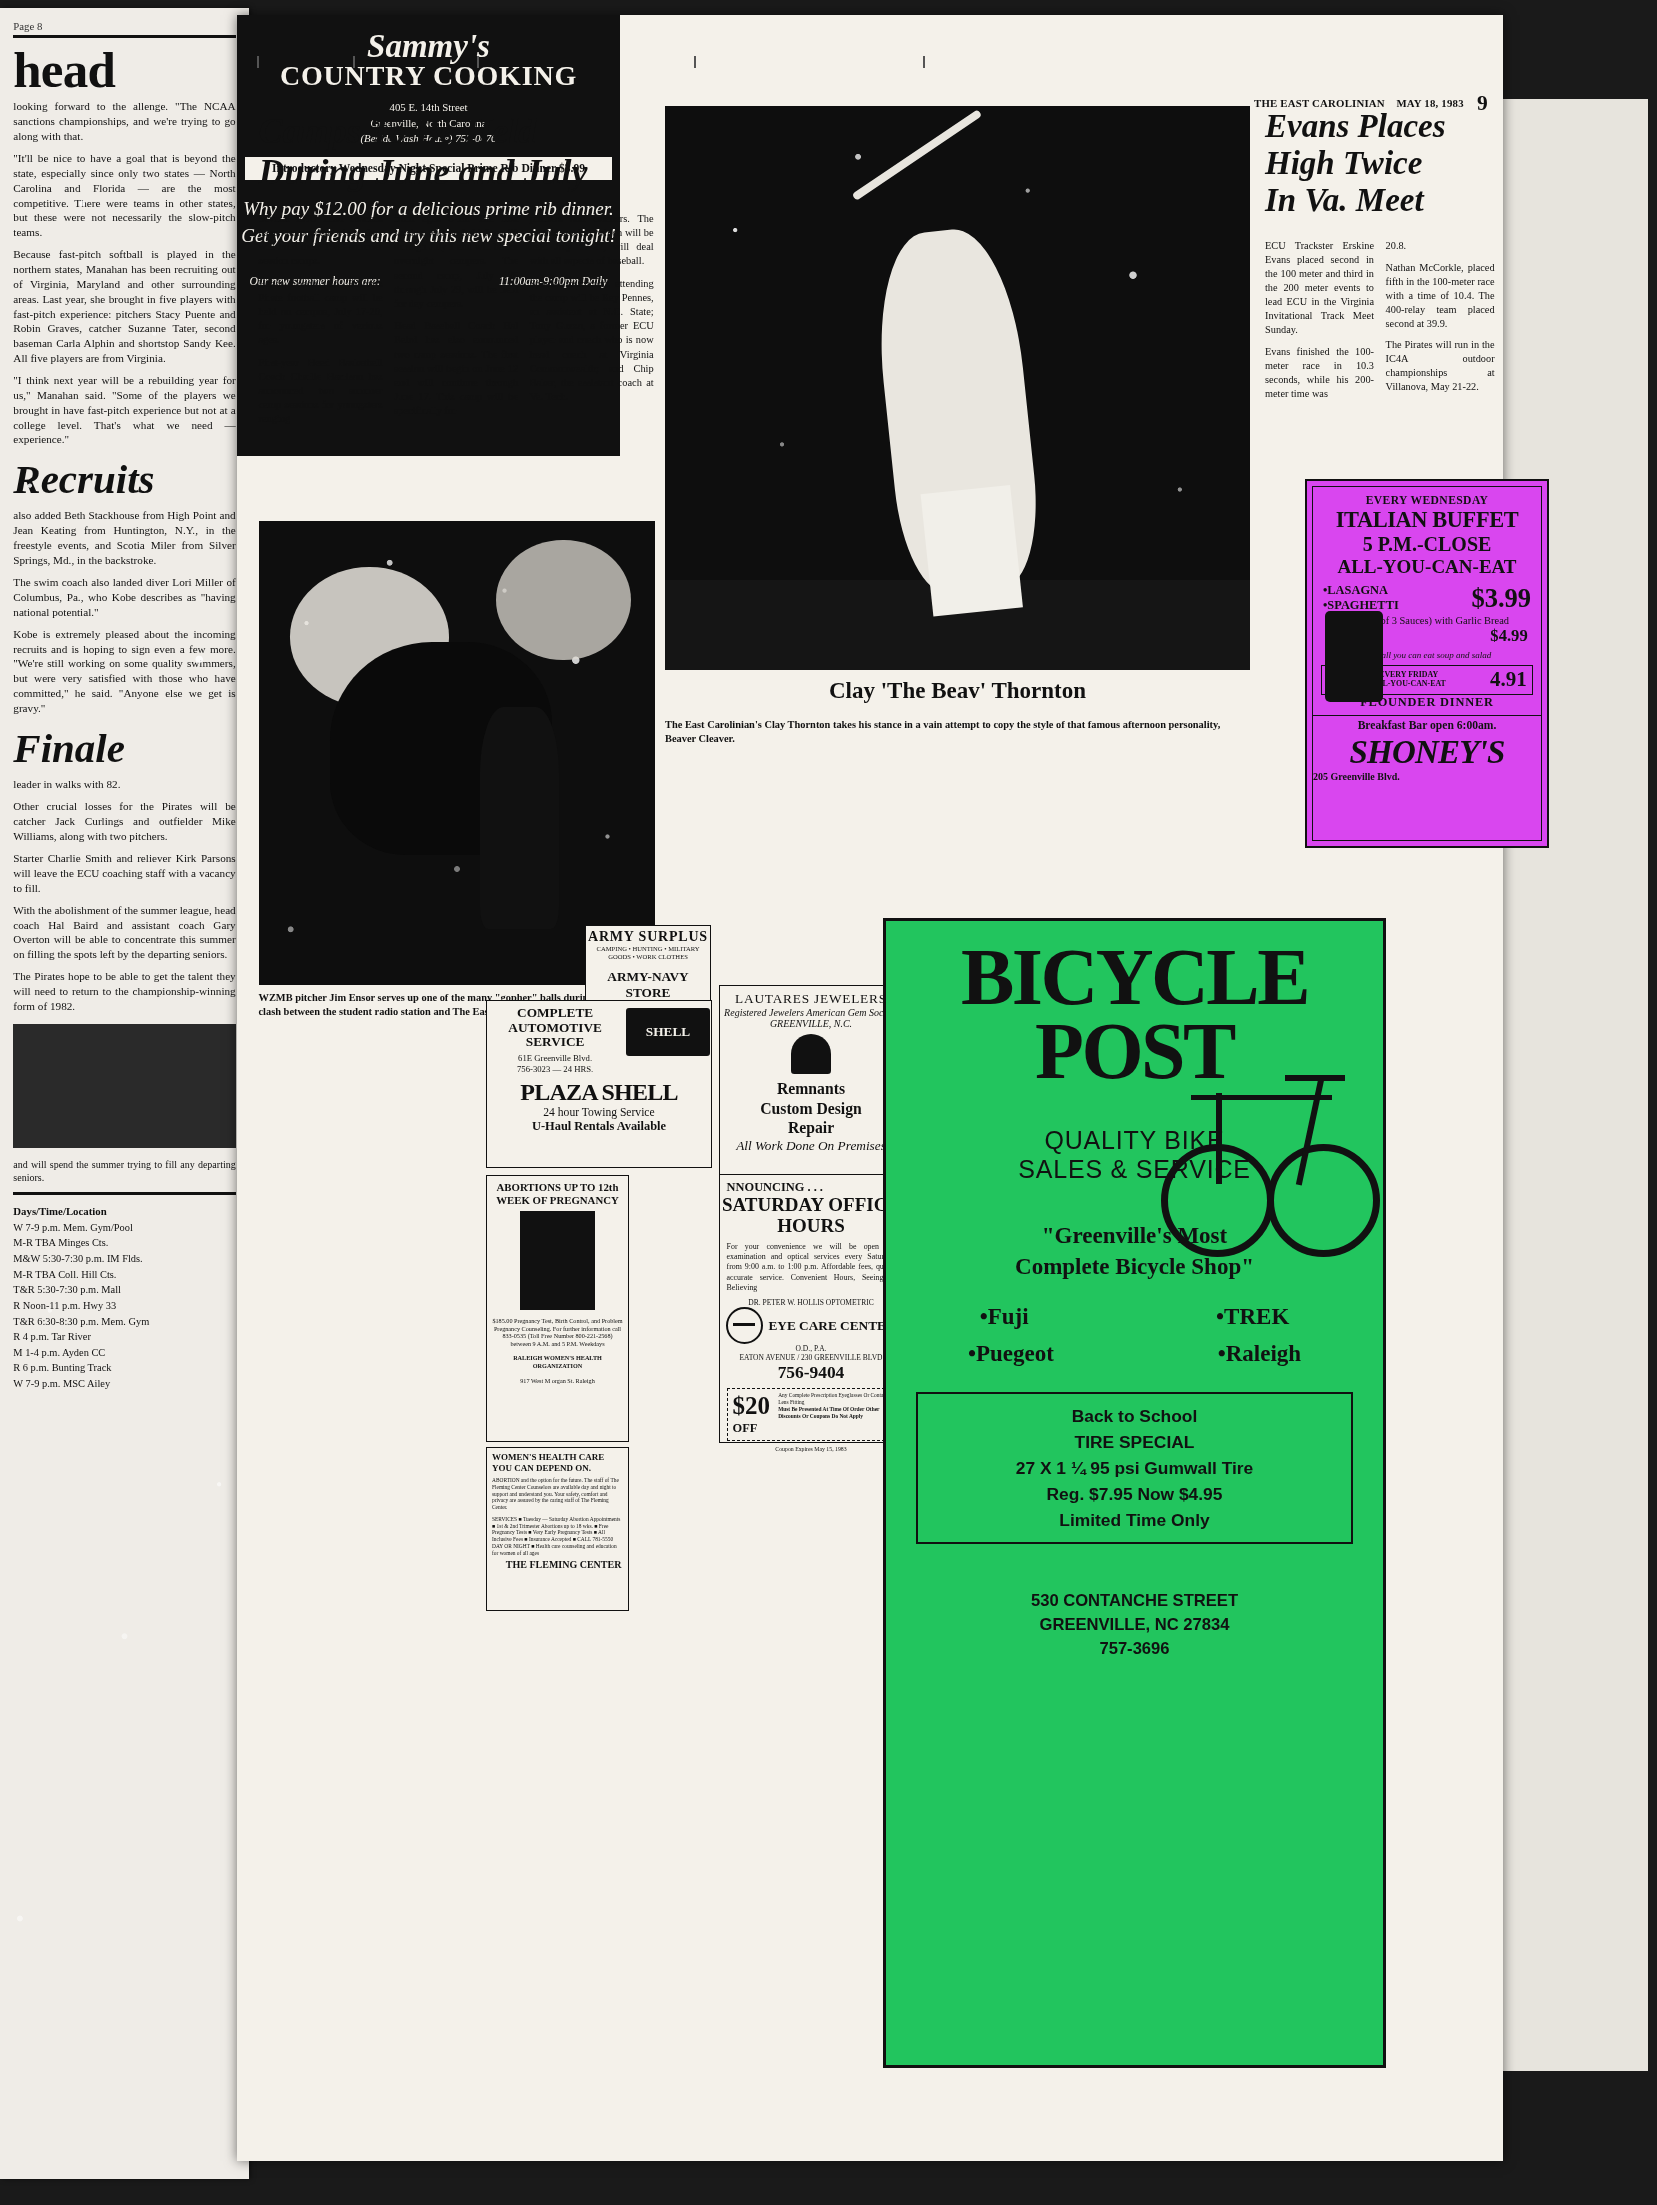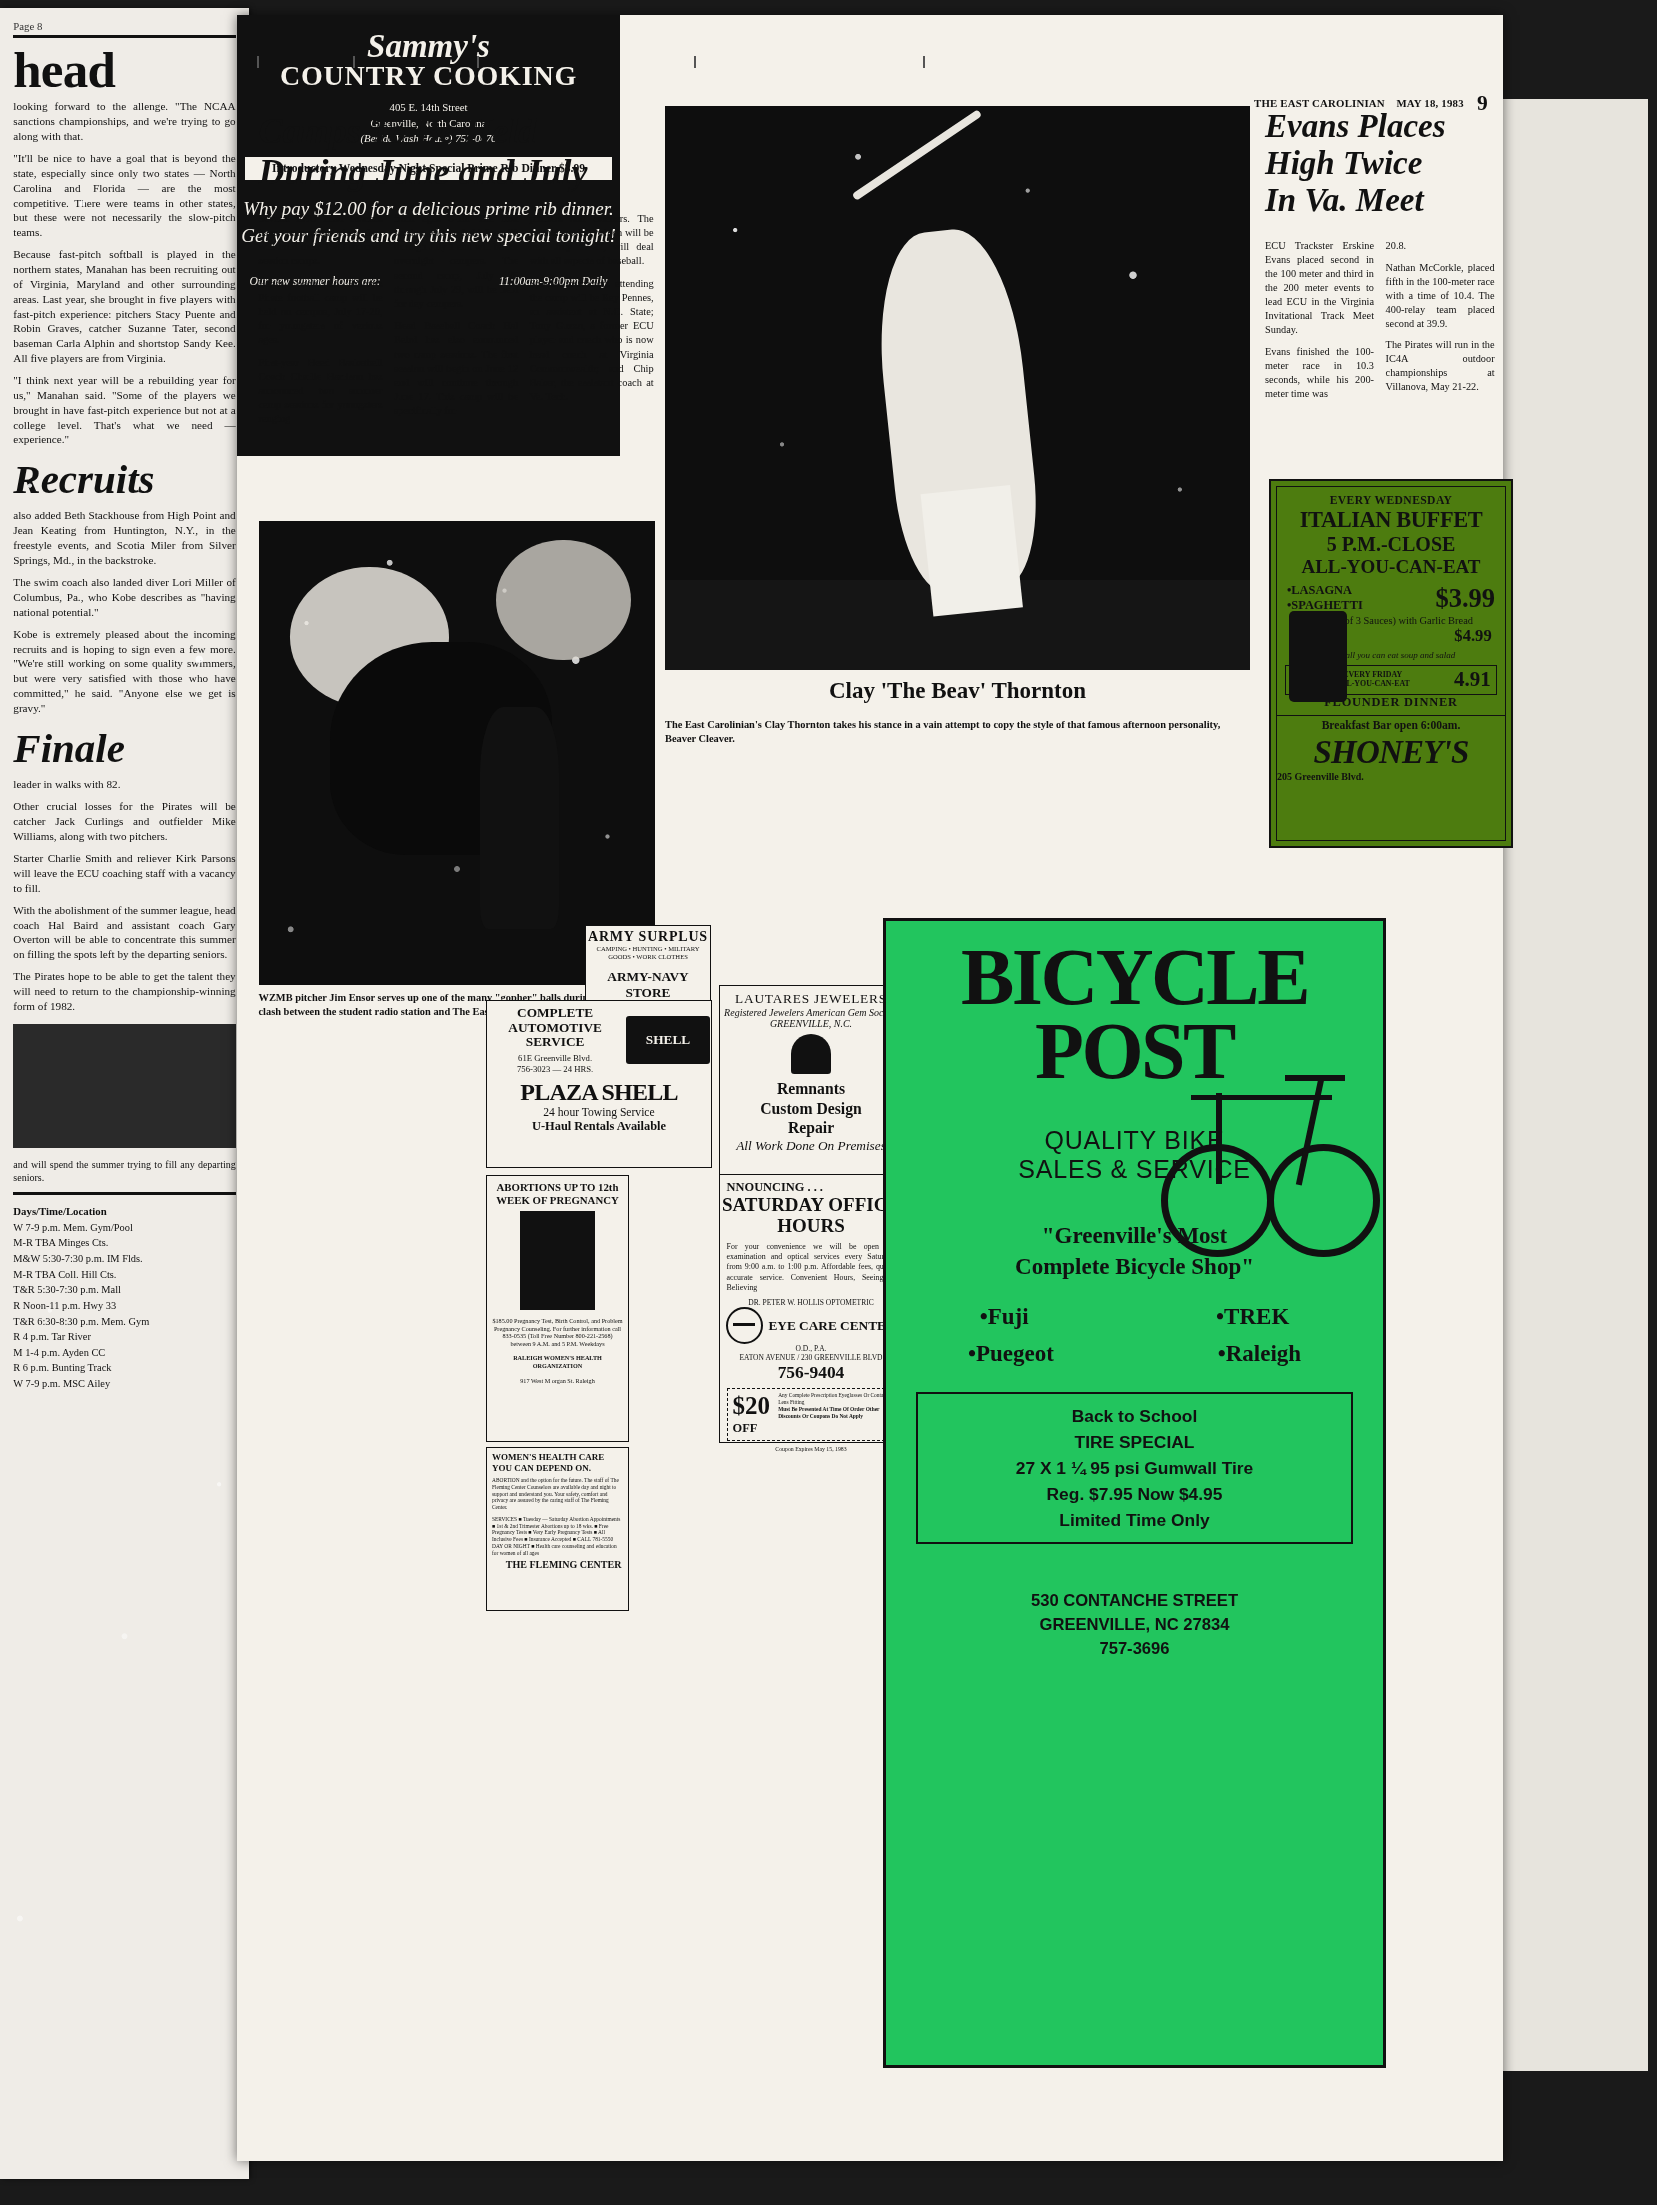--- a/index.html
+++ b/index.html
@@ -73,21 +73,21 @@
   .batter .legs{position:absolute;left:18%;bottom:-6%;width:64%;height:34%;background:#f1efe9;}
   .bat{position:absolute;left:30%;top:8%;width:26%;height:8.3px;background:#e8e5de;transform:rotate(-34deg);border-radius:4.1px;}
   .ground{position:absolute;left:0;bottom:0;width:100%;height:16%;background:#151515;}
 
   .horse{position:absolute;left:18%;top:26%;width:56%;height:46%;background:#0a0a0a;border-radius:46% 38% 30% 34%;}
   .blob1{position:absolute;left:8%;top:10%;width:40%;height:30%;background:#e7e4dd;border-radius:50%;opacity:.85;}
   .blob2{position:absolute;right:6%;top:4%;width:34%;height:26%;background:#ddd9d1;border-radius:50%;opacity:.75;}
   .person{position:absolute;left:56%;top:40%;width:20%;height:48%;background:#111;border-radius:30% 30% 10% 10%;}
 
   
-  .shoneys{position:absolute;left:1032px;top:464px;width:240px;height:365px;background:#4d7c0f;
+  .shoneys{position:absolute;left:1068px;top:464px;width:240px;height:365px;background:#d946ef;
            border:2.5px solid #111;}
   .shoneys .inner{position:absolute;inset:5px;border:1.7px solid #111;}
   .sh-wed{text-align:center;font-size:11.6px;font-weight:bold;letter-spacing:0.4px;margin-top:6.6px;}
   .sh-buf{text-align:center;font-size:22.4px;font-weight:bold;font-family:"Liberation Serif",serif;letter-spacing:-0.4px;}
   .sh-5{text-align:center;font-size:20px;font-weight:bold;}
   .sh-all{text-align:center;font-size:19px;font-weight:bold;}
   .sh-row{display:flex;align-items:center;padding:0 10px;margin-top:5px;}
   .sh-items{font-size:12.4px;font-weight:bold;line-height:1.25;}
   .sh-price{margin-left:auto;font-size:26.5px;font-weight:bold;}
   .sh-sub{text-align:center;font-size:10.4px;margin-top:1.7px;}
@@ -110,21 +110,21 @@
   .army .t1{font-size:14px;font-weight:bold;letter-spacing:0.8px;text-align:center;margin-top:3.3px;}
   .army .t2{font-size:6.6px;text-align:center;line-height:1.2;}
   .army .t3{font-size:13.3px;font-weight:bold;text-align:center;margin-top:8.3px;}
   .army .t4{font-size:8.3px;text-align:center;}
 
   .shell{left:249px;top:985px;width:224px;height:166px;}
   .shell .l{float:left;width:123px;padding:5px 3.3px 0 6.6px;}
   .shell .r{float:right;width:86px;padding-top:6.6px;}
   .shell .c1{font-size:13.3px;font-weight:bold;line-height:1.1;text-align:center;}
   .shell .c2{font-size:8.7px;text-align:center;line-height:1.3;margin-top:3.3px;}
-  .shellmark{width:84px;height:48px;background:#111;margin:8px auto;border-radius:3px;position:relative;}
+  .shellmark{width:84px;height:48px;background:#111;margin:0 auto;border-radius:3px;position:relative;}
   .shellmark span{position:absolute;inset:0;color:#f4f1ea;font-size:13.3px;font-weight:bold;
                   display:flex;align-items:center;justify-content:center;}
   .plaza{font-size:24px;font-weight:bold;text-align:center;letter-spacing:-0.8px;margin-top:3.3px;}
   .shell .c3{font-size:11.6px;text-align:center;}
   .shell .c4{font-size:12.4px;font-weight:bold;text-align:center;line-height:1.15;}
 
   .lautares{left:482px;top:970px;width:182px;height:191px;}
   .lautares .nm{font-size:13.3px;text-align:center;font-family:"Liberation Serif",serif;letter-spacing:0.8px;margin-top:5px;}
   .lautares .sub{font-size:10px;text-align:center;font-style:italic;}
   .lautares .big{font-size:15.7px;font-weight:bold;text-align:center;line-height:1.25;}

